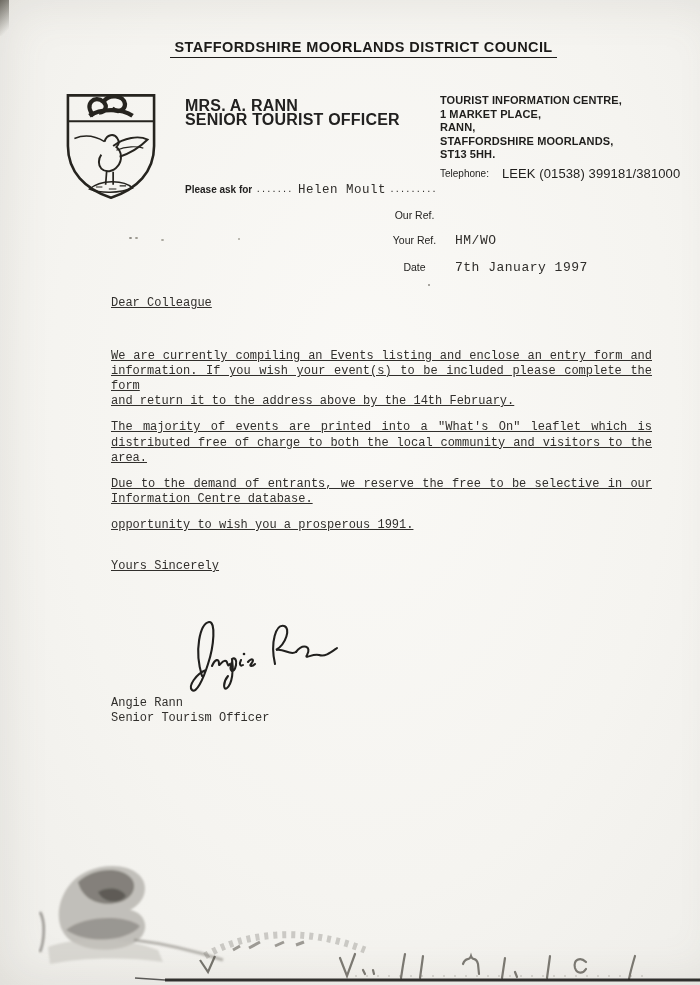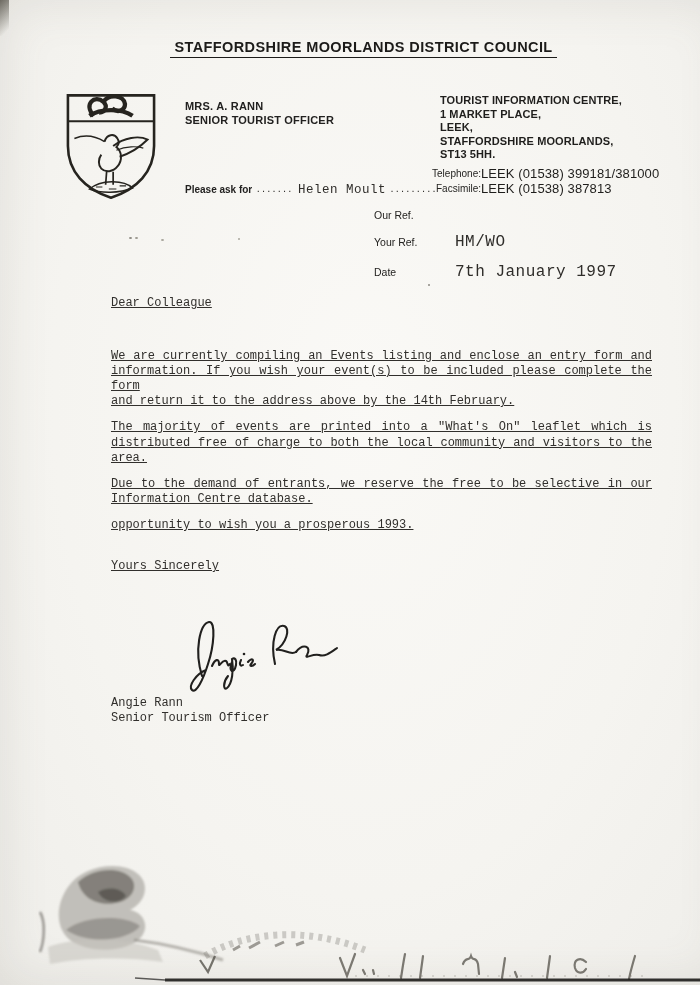--- a/index.html
+++ b/index.html
@@ -14,36 +14,36 @@
   }
   
   .header{position:absolute;top:38px;left:0;width:100%;text-align:center;}
   .header .title{
     display:inline-block;font-weight:bold;font-size:14.5px;letter-spacing:.4px;
     color:#1c1b19;border-bottom:1.6px solid #1c1b19;padding:0 4px 2px 4px;
   }
   
   .crest{position:absolute;left:57px;top:90px;width:108px;height:112px;}
   
-  .sender{position:absolute;left:185px;top:99px;font-size:11px;font-weight:bold;line-height:14px;color:#222120;letter-spacing:.2px;}
+  .sender{position:absolute;left:185px;top:99px;font-size:16px;font-weight:bold;line-height:14px;color:#222120;letter-spacing:.2px;}
   .askfor{position:absolute;left:185px;top:179px;white-space:nowrap;}
   .askfor .lbl{font-size:10px;font-weight:bold;color:#222120;margin-top:12px;}
   .askfor .dots{font-size:11px;letter-spacing:2.2px;color:#33312e;position:relative;top:-1px;}
   .askfor .typed{font-family:"Liberation Mono",monospace;font-size:12.5px;color:#2f2d2a;letter-spacing:.5px;}
   
   .office{position:absolute;left:440px;top:94px;font-size:11px;font-weight:bold;line-height:13.6px;color:#1f1e1c;letter-spacing:.1px;}
-  .phones{position:absolute;left:419px;top:167px;text-align:right;}
+  .phones{position:absolute;left:440px;top:167px;}
   .phone-row{display:flex;line-height:14.5px;}
   .phone-row .plbl{width:62px;font-size:10px;color:#242321;}
   .phone-row .pval{font-size:13px;font-weight:normal;color:#1f1e1c;letter-spacing:.1px;}
   
   .refs{position:absolute;left:374px;top:209px;}
   .ref-row{display:flex;margin-bottom:12px;align-items:baseline;}
-  .ref-row .rlbl{width:81px;font-size:10.5px;color:#242321;}
-  .ref-row .rval{font-family:"Liberation Mono",monospace;font-size:16px;color:#2f2d2a;letter-spacing:.5px;}
+  .ref-row .rlbl{width:81px;font-size:10.5px;color:#242321;text-align:center;}
+  .ref-row .rval{font-family:"Liberation Mono",monospace;font-size:13px;color:#2f2d2a;letter-spacing:.5px;}
   
   .letter-body{
     position:absolute;left:111px;top:296px;width:541px;
     font-family:"Liberation Mono",monospace;font-size:12px;line-height:15.1px;
     color:#312f2c;
     text-decoration:underline;
   }
   .salutation{margin-bottom:38px;}
   .para{margin-bottom:11px;}
   .para .jl{text-align:justify;text-align-last:justify;}
@@ -106,34 +106,30 @@
   <div class="askfor">
     <span class="lbl">Please ask for</span>
     <span class="dots">.......</span>
     <span class="typed">Helen Moult</span>
     <span class="dots">.........</span>
   </div>
 
   <div class="office">
     <div>TOURIST INFORMATION CENTRE,</div>
     <div>1 MARKET PLACE,</div>
-    <div>LEEK,</div>
+    <div>RANN,</div>
     <div>STAFFORDSHIRE MOORLANDS,</div>
     <div>ST13 5HH.</div>
   </div>
 
   <div class="phones">
     <div class="phone-row">
       <span class="plbl">Telephone:</span>
       <span class="pval">LEEK (01538) 399181/381000</span>
     </div>
-    <div class="phone-row">
-      <span class="plbl">Facsimile:</span>
-      <span class="pval">LEEK (01538) 387813</span>
-    </div>
   </div>
 
   <div class="refs">
     <div class="ref-row">
       <span class="rlbl">Our Ref.</span>
       <span class="rval"></span>
     </div>
     <div class="ref-row">
       <span class="rlbl">Your Ref.</span>
       <span class="rval">HM/WO</span>
@@ -158,21 +154,21 @@
       <div class="jl">distributed free of charge to both the local community and visitors to the</div>
       <div class="ll">area.</div>
     </div>
 
     <div class="para">
       <div class="jl">Due to the demand of entrants, we reserve the free to be selective in our</div>
       <div class="ll">Information Centre database.</div>
     </div>
 
     <div class="para">
-      <div class="ll">opportunity to wish you a prosperous 1993.</div>
+      <div class="ll">opportunity to wish you a prosperous 1991.</div>
     </div>
 
     <div class="closing">Yours Sincerely</div>
   </div>
 
   <svg class="signature" viewBox="0 0 175 90" xmlns="http://www.w3.org/2000/svg">
     <g fill="none" stroke="#21201e" stroke-width="2.1" stroke-linecap="round">
       <path d="M30 64 C22 38 28 12 37 10 C44 9 42 34 36 52 C31 68 24 82 20 78 C16 74 24 62 34 58"></path>
       <path d="M40 54 C43 47 47 46 47 52 C47 56 50 47 54 49 C56 50 55 56 58 52"></path>
       <path d="M60 50 C56 60 62 63 64 53 C65 48 63 45 60 47 C62 58 60 72 55 76 C51 79 51 70 56 64"></path>

